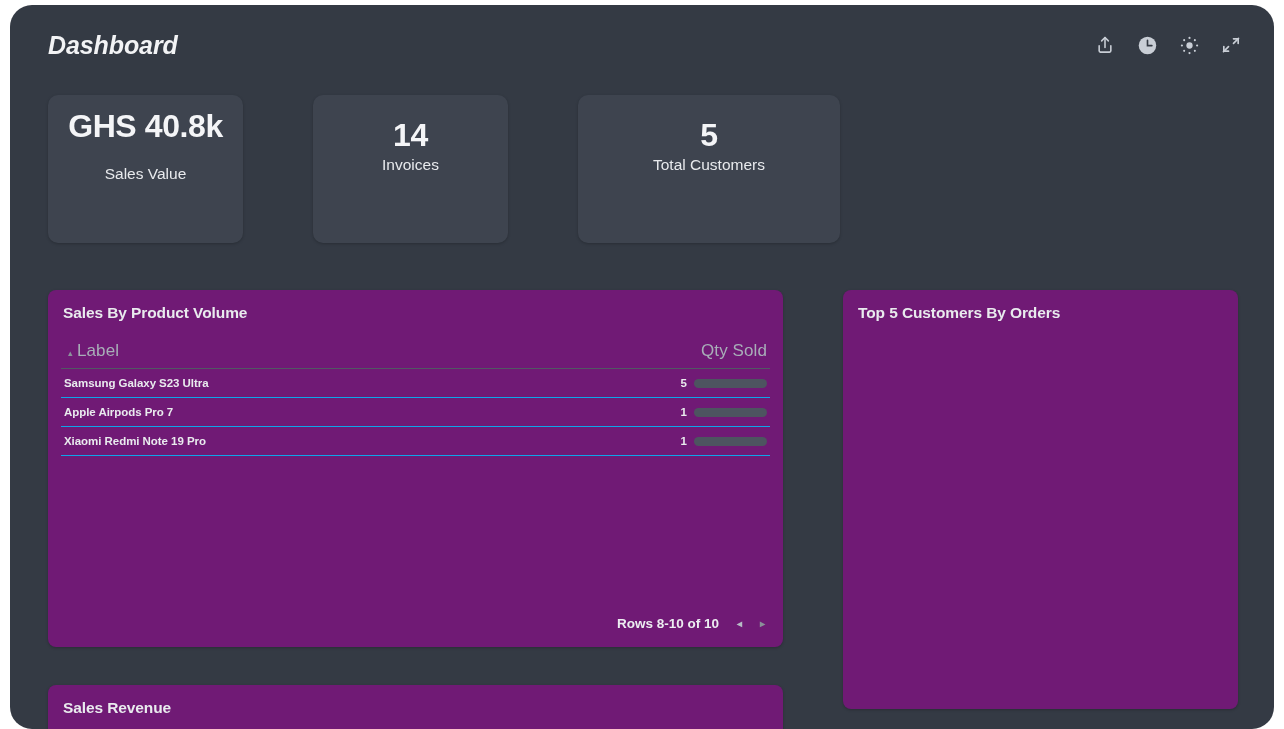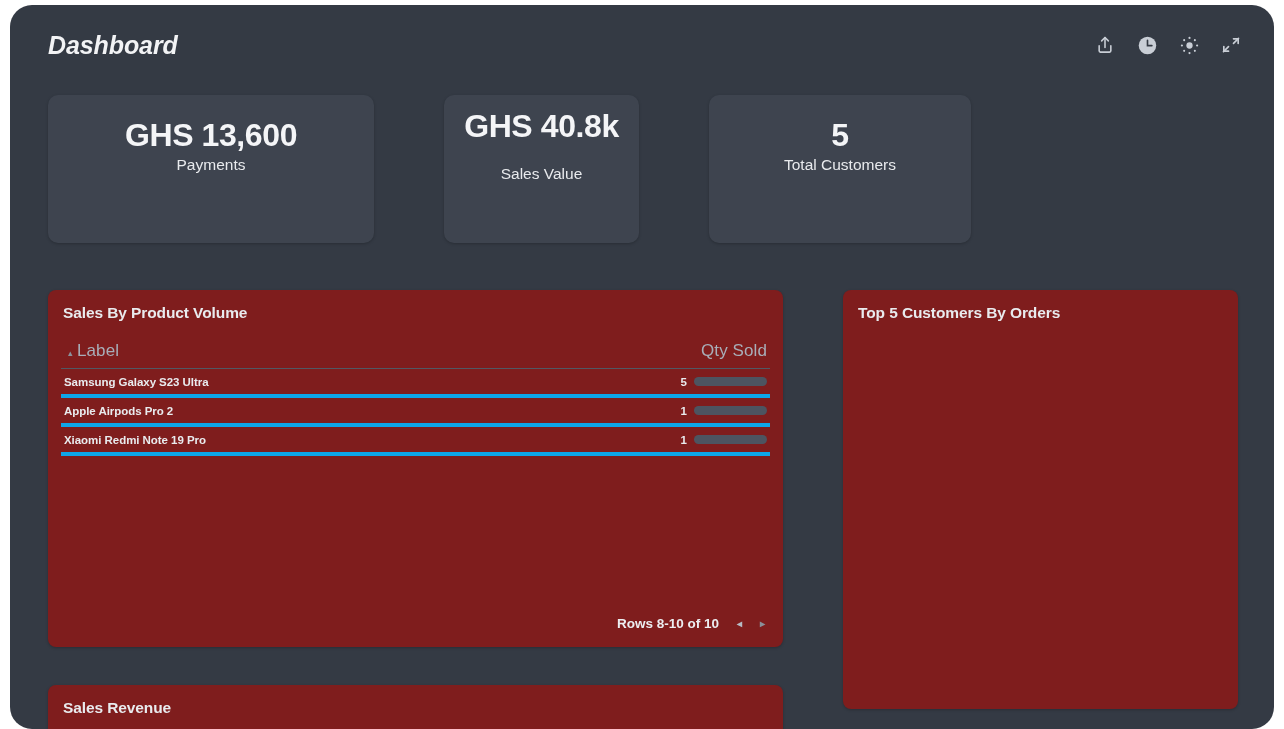--- a/index.html
+++ b/index.html
@@ -88,21 +88,21 @@
   }
   .stat-label {
     font-size: 15.5px;
     color: #e8eaed;
     margin-top: 3px;
   }
 
   
   .panel {
     position: absolute;
-    background: #7f1d1d;
+    background: #701a75;
     border-radius: 8px;
     box-shadow: 0 1px 3px rgba(0,0,0,0.22);
   }
   .panel-title {
     font-size: 15.5px;
     font-weight: bold;
     color: #e9ebee;
     padding: 14px 0 0 15px;
     letter-spacing: -0.1px;
   }
@@ -130,21 +130,21 @@
   .th-sort {
     font-size: 9px;
     color: #8b919b;
     margin-left: 4px;
   }
   .tbl-row {
     display: flex;
     align-items: center;
     justify-content: space-between;
     height: 29px;
-    border-bottom: 4px solid #0ea5e9;
+    border-bottom: 1px solid #0ea5e9;
     padding: 0 3px;
   }
   .cell-label {
     font-size: 11.5px;
     font-weight: bold;
     color: #e9ebee;
     letter-spacing: -0.05px;
   }
   .cell-qty {
     display: flex;
@@ -264,27 +264,27 @@
             <path d="M15 4.6h5.6v5.6"></path>
           <path d="M3 20l6-6"></path>
             <path d="M9 19.4H3.4v-5.6"></path>
         </svg>
       </div>
 
     </div>
   </div>
 
   <div class="stats">
-    <div class="stat-card c1">
-      <div class="stat-value">GHS 13,600</div>
-      <div class="stat-label">Payments</div>
-    </div>
     <div class="stat-card c2">
       <div class="stat-value">GHS 40.8k</div>
       <div class="stat-label">Sales Value</div>
+    </div>
+    <div class="stat-card c3">
+      <div class="stat-value">14</div>
+      <div class="stat-label">Invoices</div>
     </div>
     <div class="stat-card c4">
       <div class="stat-value">5</div>
       <div class="stat-label">Total Customers</div>
     </div>
   </div>
 
   <div class="panel" id="panel-volume">
     <div class="panel-title">Sales By Product Volume</div>
 
@@ -303,21 +303,21 @@
         <span class="cell-label">Samsung Galaxy S23 Ultra</span>
         <span class="cell-qty">
           <span class="qty-num">5</span>
           <span class="qty-bar">
             <span class="qty-fill" id="fill0" style="width: 66%; background: rgb(61, 155, 224);"></span>
           </span>
         </span>
       </div>
 
       <div class="tbl-row">
-        <span class="cell-label">Apple Airpods Pro 2</span>
+        <span class="cell-label">Apple Airpods Pro 7</span>
         <span class="cell-qty">
           <span class="qty-num">1</span>
           <span class="qty-bar">
             <span class="qty-fill" id="fill1" style="width: 13%; background: rgb(61, 155, 224);"></span>
           </span>
         </span>
       </div>
 
       <div class="tbl-row">
         <span class="cell-label">Xiaomi Redmi Note 19 Pro</span>

